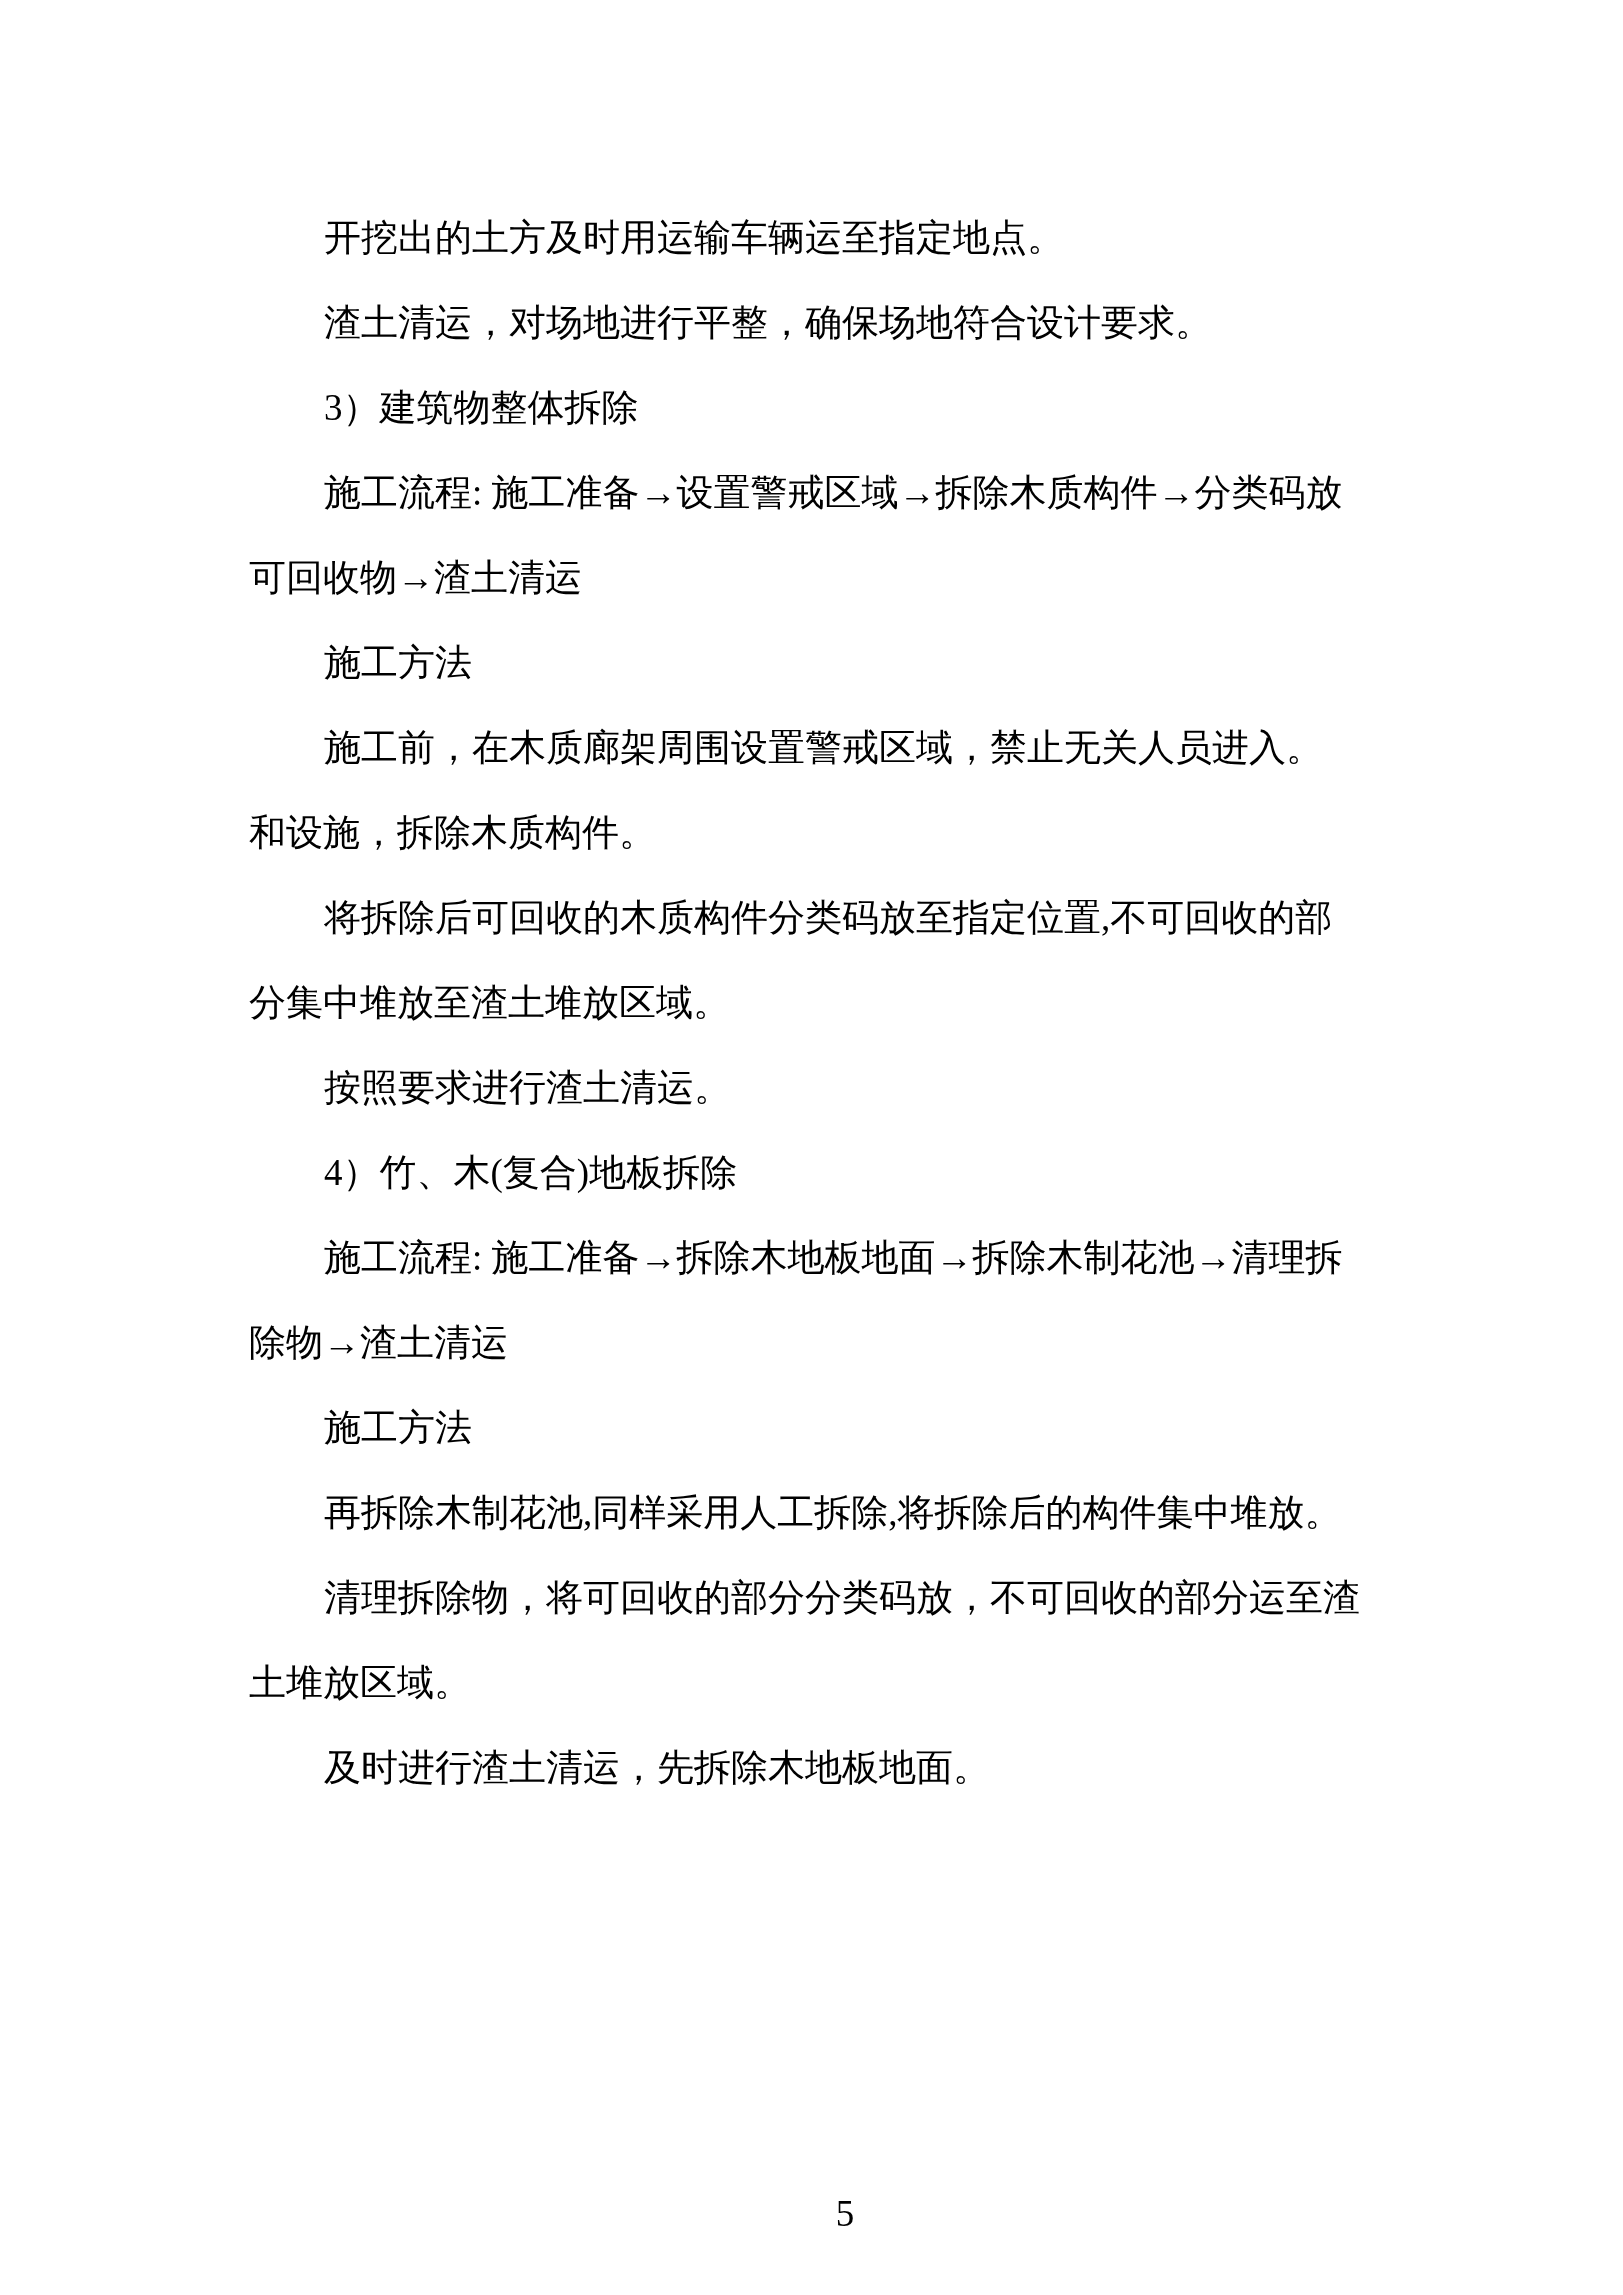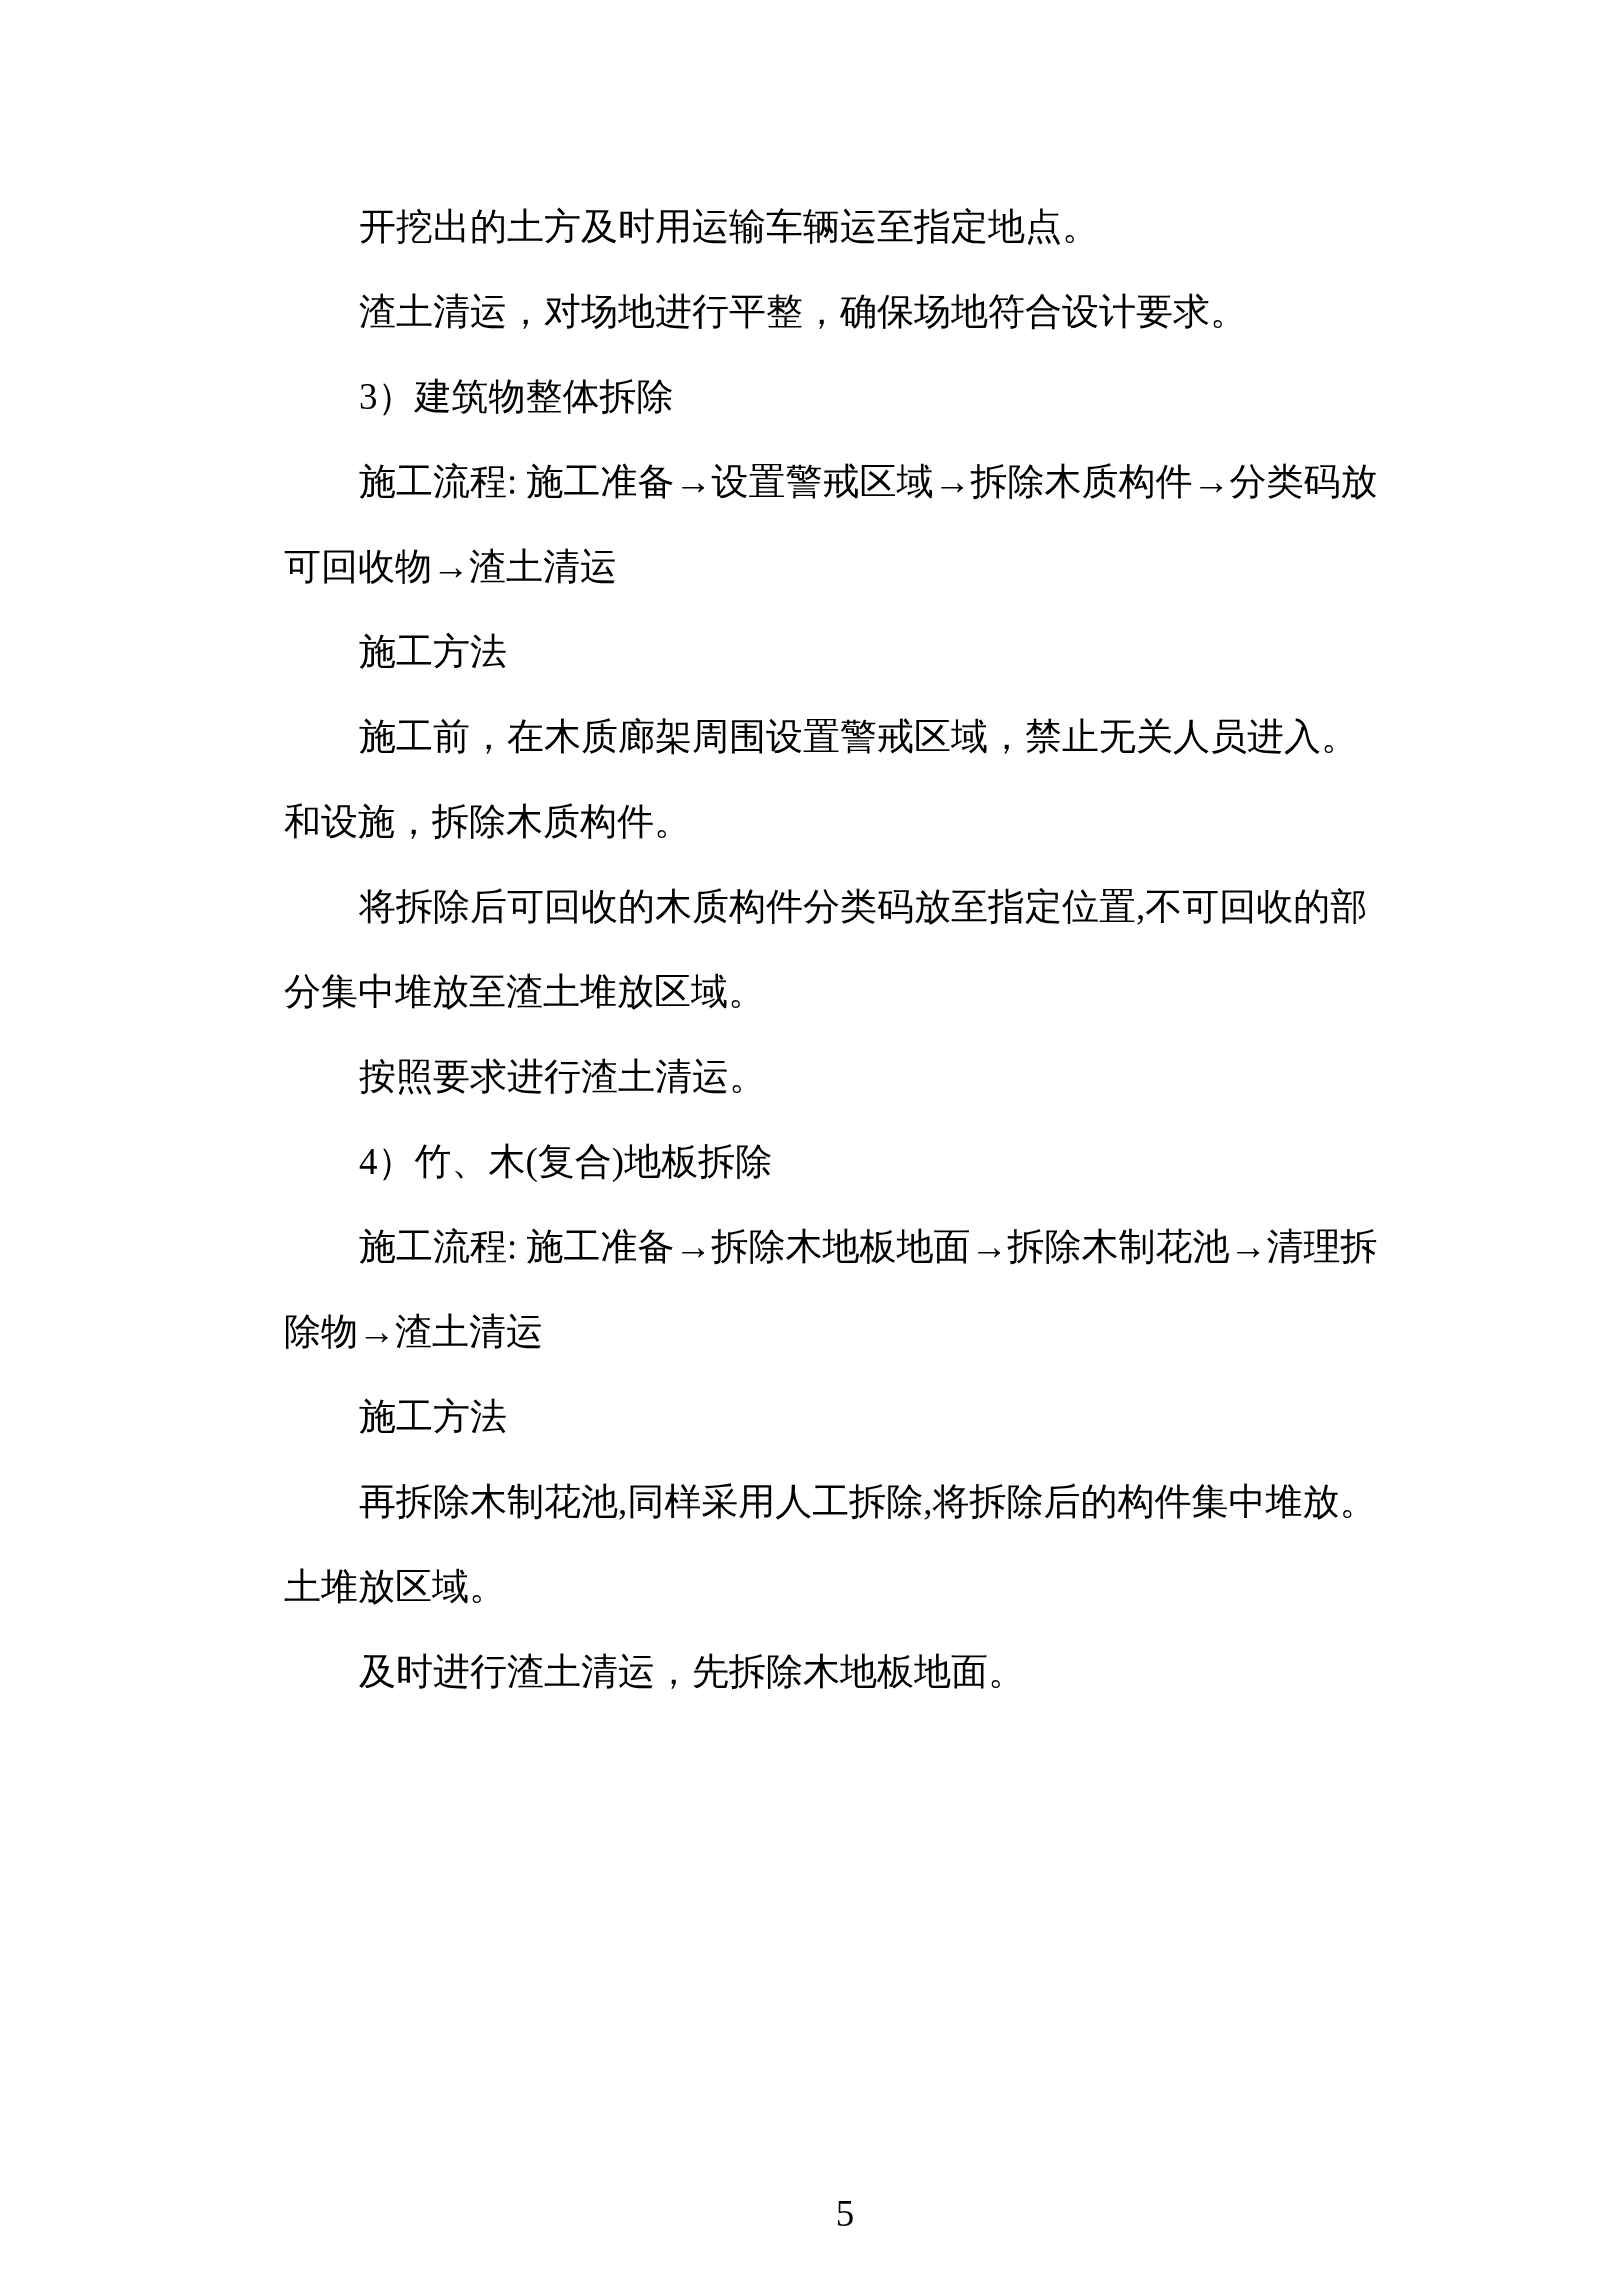--- a/index.html
+++ b/index.html
@@ -12,23 +12,22 @@
     width: 1623px;
     height: 2295px;
     background: #ffffff;
     overflow: hidden;
     font-family: "Liberation Serif", "DejaVu Serif", serif;
     color: #000000;
   }
   .content {
     position: absolute;
     left: 249px;
-    top: 184px;
+    top: 195px;
     width: 1126px;
-    margin-left: 35px;
   }
   .line {
     height: 85px;
     line-height: 85px;
     font-size: 37px;
     white-space: nowrap;
     letter-spacing: 0;
   }
   .line.indent {
     padding-left: 75px;
@@ -56,18 +55,19 @@
       <div class="line indent">施工前，在木质廊架周围设置警戒区域，禁止无关人员进入。</div>
       <div class="line">和设施，拆除木质构件。</div>
       <div class="line indent">将拆除后可回收的木质构件分类码放至指定位置,不可回收的部</div>
       <div class="line">分集中堆放至渣土堆放区域。</div>
       <div class="line indent">按照要求进行渣土清运。</div>
       <div class="line indent">4）竹、木(复合)地板拆除</div>
       <div class="line indent">施工流程: 施工准备→拆除木地板地面→拆除木制花池→清理拆</div>
       <div class="line">除物→渣土清运</div>
       <div class="line indent">施工方法</div>
       <div class="line indent">再拆除木制花池,同样采用人工拆除,将拆除后的构件集中堆放。</div>
+      <div class="line indent">清理拆除物，将可回收的部分分类码放，不可回收的部分运至渣</div>
       <div class="line">土堆放区域。</div>
       <div class="line indent">及时进行渣土清运，先拆除木地板地面。</div>
     </div>
   <div class="page-number">5</div>
 </div>
 
 
 </body></html>

